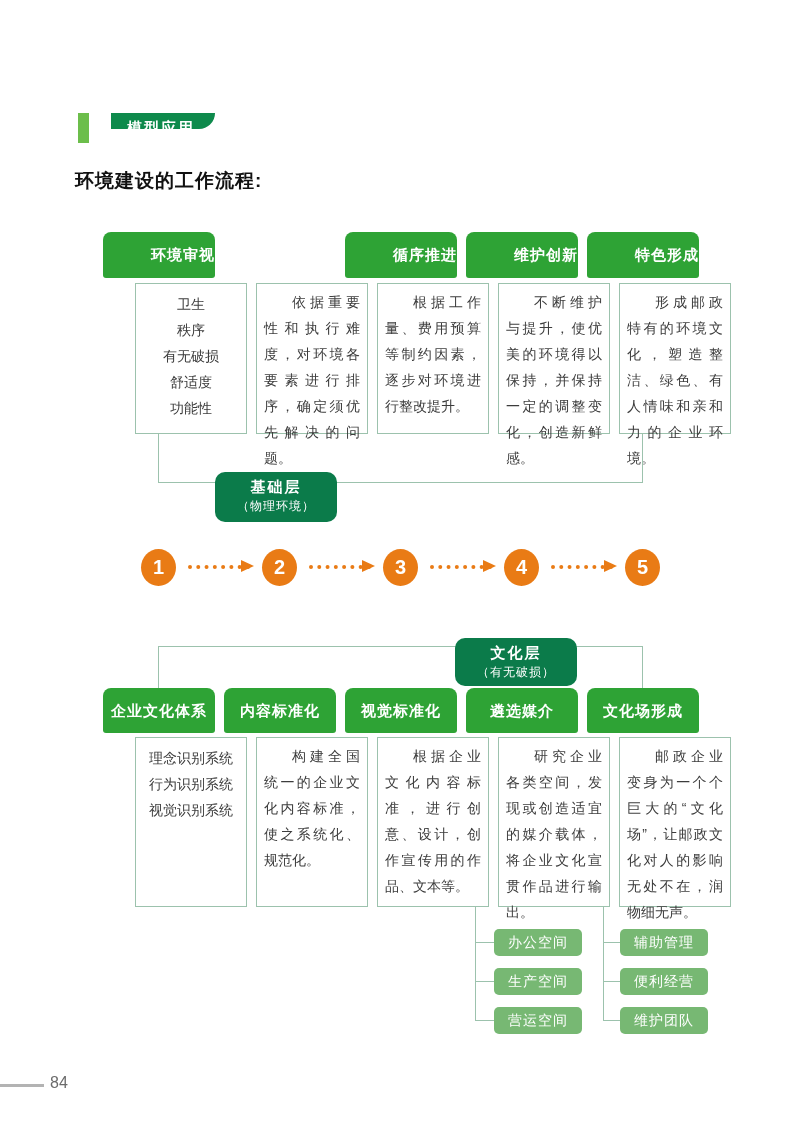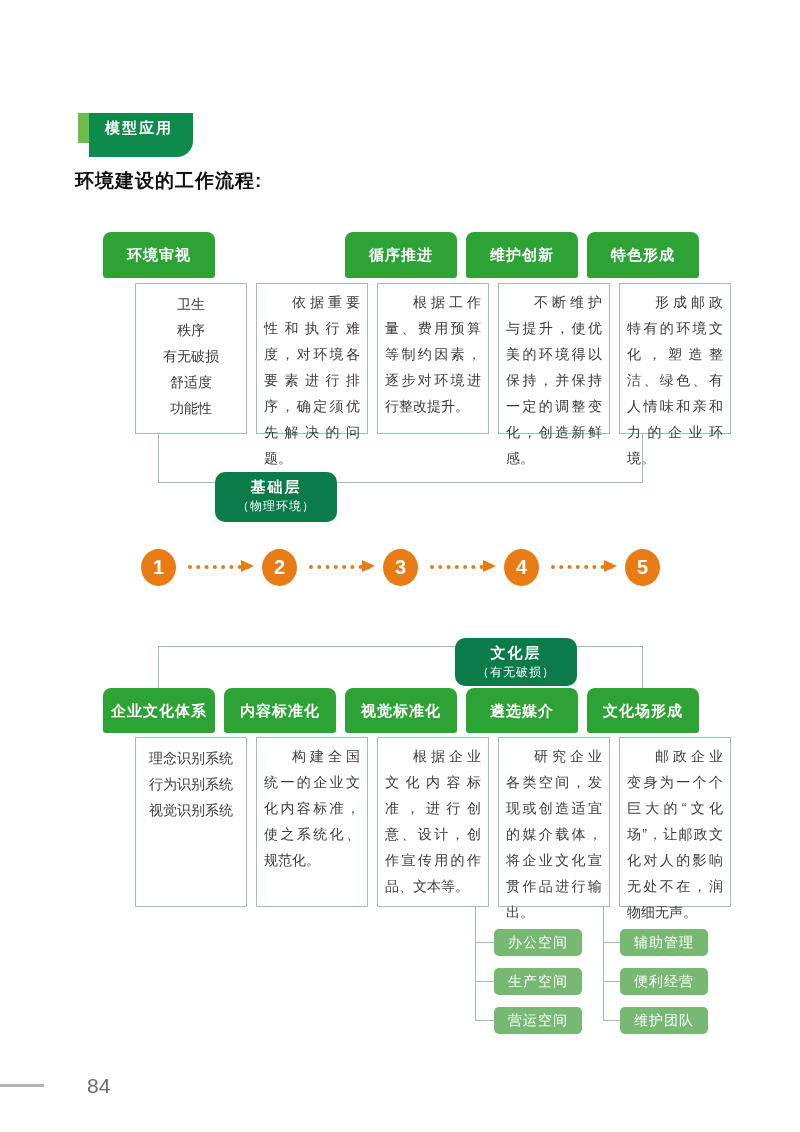--- a/index.html
+++ b/index.html
@@ -11,31 +11,31 @@
     --line: #9cc2ad;
     --orange: #e97b15;
     --ink: #3c3c3c;
   }
   *{margin:0;padding:0;box-sizing:border-box;}
   html,body{background:#ffffff;}
   body{font-family:"Liberation Sans","DejaVu Sans",sans-serif;color:var(--ink);}
   .page{position:relative;width:800px;height:1132px;background:#ffffff;overflow:hidden;}
 
   
-  .tag{position:absolute;left:78px;top:113px;display:flex;height:44px;}
+  .tag{position:absolute;left:78px;top:113px;display:flex;height:16px;gap:22px;}
   .tag-accent{width:11px;height:30px;background:var(--tag-light);}
   .tag-body{background:var(--tag-dark);color:#ffffff;font-size:15px;font-weight:bold;
     line-height:30px;padding:0 20px 0 16px;border-radius:0 0 16px 0;letter-spacing:2px;}
 
   .heading{position:absolute;left:75px;top:168px;font-size:19px;font-weight:bold;color:#111111;letter-spacing:1px;}
 
   
   .col-head{position:absolute;width:112px;background:var(--green);color:#ffffff;
     font-size:15px;font-weight:bold;text-align:center;border-radius:8px 8px 3px 3px;letter-spacing:1px;}
-  .row1-head{top:232px;height:46px;line-height:46px;}
+  .row1-head{top:232px;height:46px;line-height:46px;text-align:right;}
   .row2-head{top:688px;height:45px;line-height:45px;}
   .col-body{position:absolute;width:112px;background:#ffffff;border:1px solid var(--line);
     font-size:14px;line-height:26px;color:var(--ink);padding:5px 7px;margin-left:32px;}
   .row1-body{top:283px;height:151px;}
   .row2-body{top:737px;height:170px;}
   .para{text-align:justify;text-align-last:left;text-indent:2em;}
   .list{text-align:center;white-space:pre-line;padding-top:7px;}
   .cx1{left:103px;} .cx2{left:224px;} .cx3{left:345px;} .cx4{left:466px;} .cx5{left:587px;}
 
   
@@ -55,21 +55,21 @@
   .step-arrow{position:absolute;top:565px;height:0;border-top:4px dotted var(--orange);}
   .step-arrow::after{content:"";position:absolute;right:-4px;top:-9px;width:0;height:0;
     border-left:13px solid var(--orange);border-top:6px solid transparent;border-bottom:6px solid transparent;}
 
   
   .sub-box{position:absolute;width:88px;height:27px;background:var(--sub-green);color:#ffffff;
     font-size:14px;text-align:center;line-height:27px;border-radius:5px;letter-spacing:1px;}
 
   
   .footer-line{position:absolute;left:0;top:1084px;width:44px;height:3px;background:#b3b3b3;}
-  .page-num{position:absolute;left:50px;top:1074px;font-size:21px;color:#6b6b6b;margin-left:37px;}
+  .page-num{position:absolute;left:50px;top:1074px;font-size:16px;color:#6b6b6b;}
 </style>
 </head>
 <body>
 
 <div class="page">
 
   <div class="tag">
     <div class="tag-accent"></div>
     <div class="tag-body">模型应用</div>
   </div>

